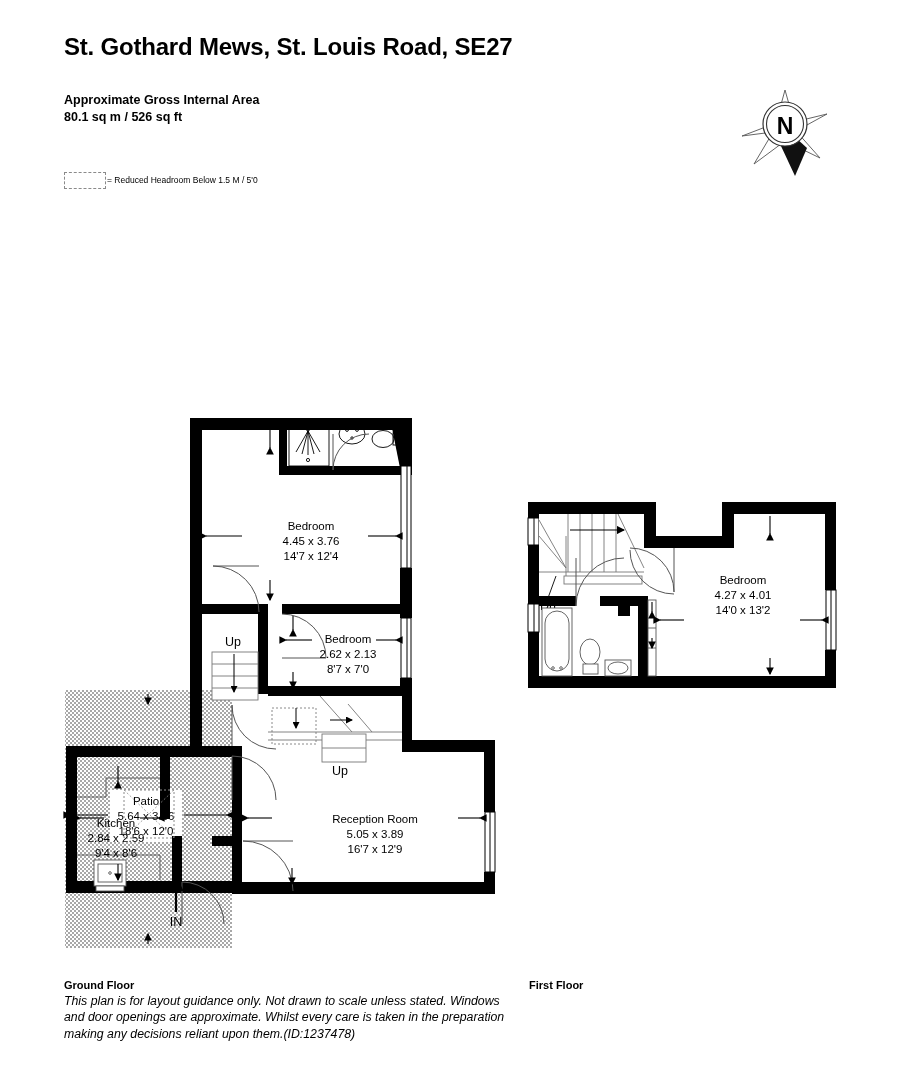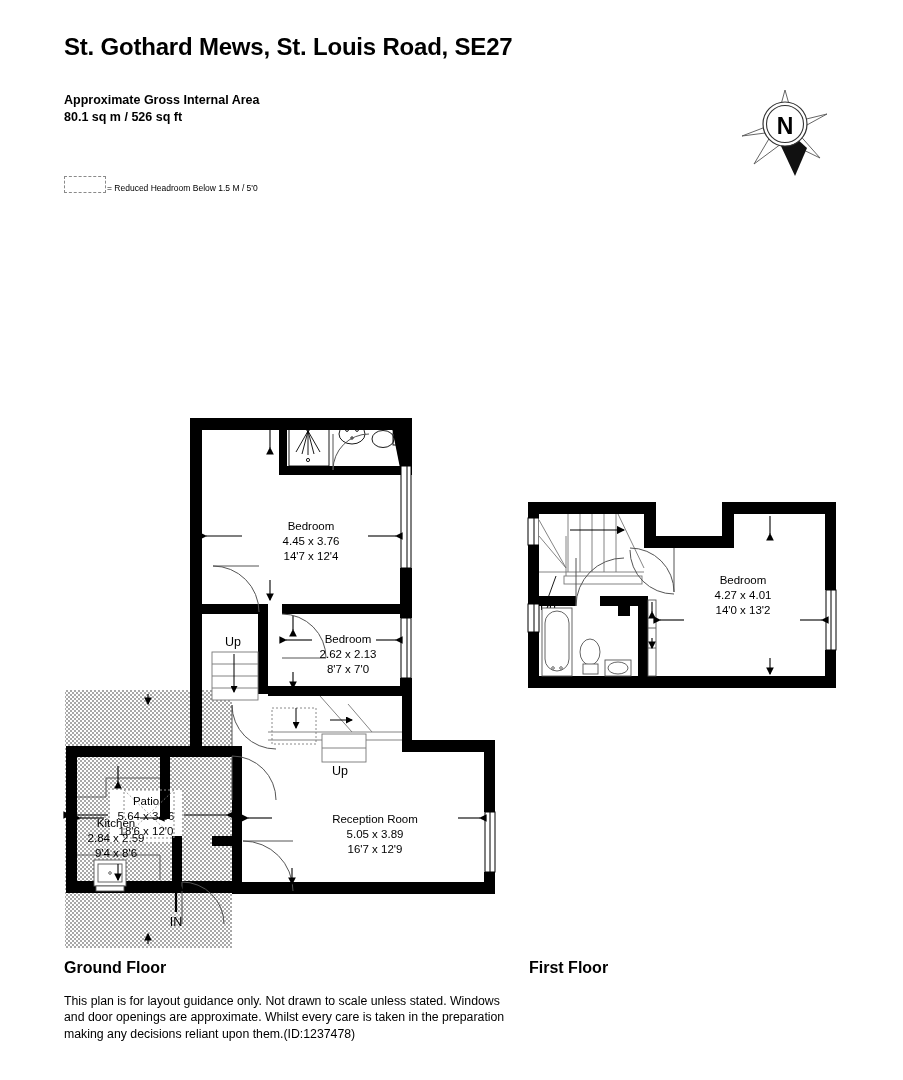--- a/index.html
+++ b/index.html
@@ -35,43 +35,42 @@
     display: flex; align-items: center;
   }
   #legend-swatch {
     width: 42px; height: 17px;
     border: 1px dashed #8a8a8a;
     background: #ffffff;
   }
   #legend-text {
     font-size: 8.5px; margin-left: 1px; white-space: nowrap;
     line-height: 17px;
-    margin-top: 8px;
   }
 
   
   #compass { position: absolute; left: 732px; top: 84px; width: 106px; height: 96px; }
 
   
   #plan-ground { position: absolute; left: 0px; top: 200px; width: 540px; height: 760px; }
   #plan-first  { position: absolute; left: 500px; top: 480px; width: 400px; height: 230px; }
 
   
   .floor-caption {
-    position: absolute; font-size: 16px; font-weight: bold; white-space: nowrap;
+    position: absolute; font-size: 11px; font-weight: bold; white-space: nowrap; margin-top: 20px;
   }
   #caption-ground { left: 64px; top: 959px; }
   #caption-first  { left: 529px; top: 959px; }
 
   
   #disclaimer {
     position: absolute; left: 64px; top: 993px;
     width: 500px; font-size: 12.3px; line-height: 16.4px;
   }
-  #disclaimer div { white-space: nowrap; }
+  #disclaimer div { white-space: nowrap; font-style: italic; }
 
   
   svg text { font-family: "Liberation Sans", sans-serif; fill: #000; }
   .rm-label { font-size: 11.5px; text-anchor: middle; }
   .stair-label { font-size: 12.5px; text-anchor: middle; }
   .in-label { font-size: 12.5px; text-anchor: middle; }
 </style>
 </head>
 <body>
 

